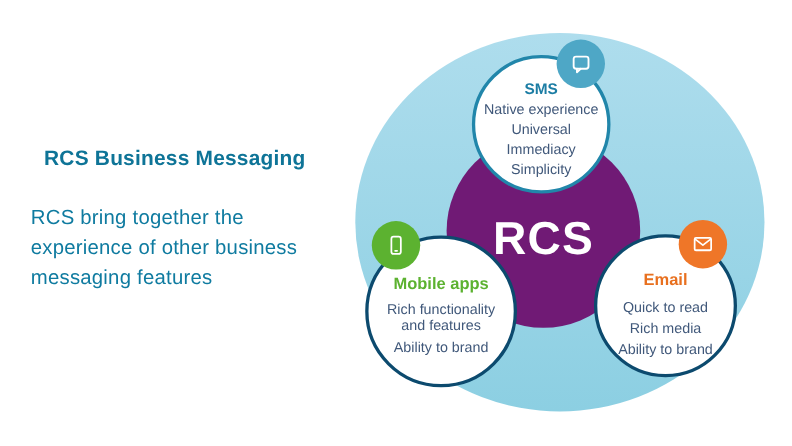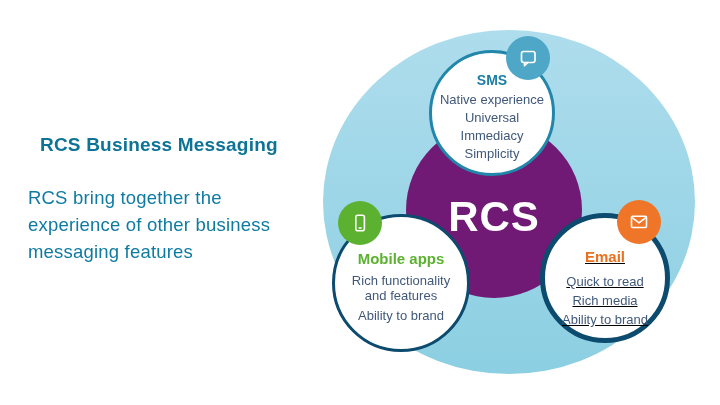--- a/index.html
+++ b/index.html
@@ -56,21 +56,21 @@
     left:332px;top:214px;width:138px;height:138px;
     border:3px solid #0c4a6e;padding-top:33px;
   }
   .node-mobile .node-title{font-size:15px;color:#5cb230;margin-bottom:7px;}
   .node-mobile .node-item{font-size:13px;line-height:14.5px;margin-bottom:6px;}
   .node-mobile .node-item.narrow{max-width:114px;margin-left:auto;margin-right:auto;}
 
   
   .node-email{
     left:540px;top:213px;width:130px;height:130px;
-    border:5px solid #0c4a6e;padding-top:30px;text-decoration:underline;
+    border:3px solid #0c4a6e;padding-top:30px;
   }
   .node-email .node-title{font-size:15px;color:#e8701f;margin-bottom:7px;}
   .node-email .node-item{font-size:13px;line-height:19px;}
 
   
   .badge{
     position:absolute;width:44px;height:44px;border-radius:50%;
     display:flex;align-items:center;justify-content:center;
   }
   .badge svg{display:block;}

